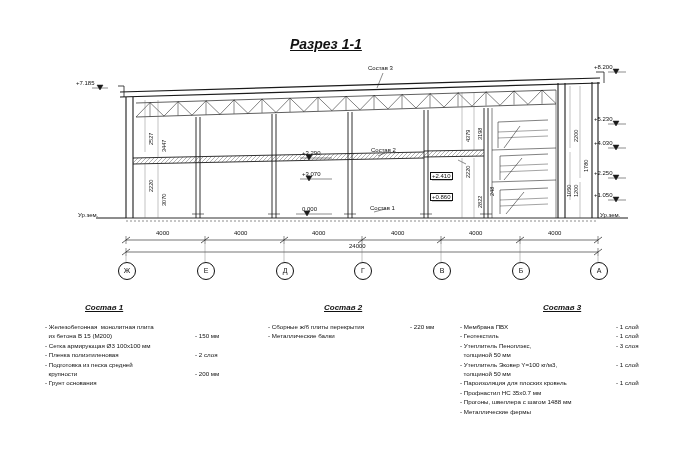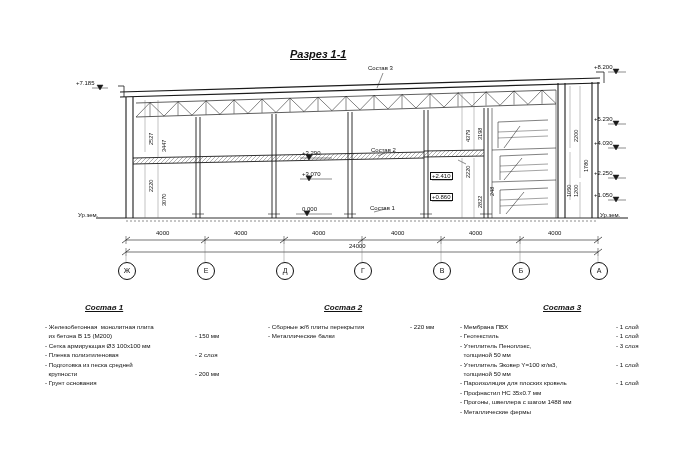--- a/index.html
+++ b/index.html
@@ -8,24 +8,23 @@
     background:#ffffff;
     font-family:"Liberation Sans", sans-serif;
     color:#111;
     position:relative;
     overflow:hidden;
   }
   .sheet{position:absolute;inset:0;}
   #svgroot{position:absolute;left:0;top:0;}
   .txt{position:absolute;font-size:6px;color:#111;white-space:nowrap;line-height:1.15;}
   .title{
-    position:absolute;font-size:11px;font-weight:bold;
+    position:absolute;font-size:14px;font-weight:bold;
     text-decoration:underline;font-style:italic;
     white-space:nowrap;
-    margin-top:12px;
   }
   .legend-title{
     position:absolute;font-size:8px;font-weight:bold;
     text-decoration:underline;font-style:italic;white-space:nowrap;
   }
   .legend{position:absolute;font-size:6.2px;line-height:9.4px;white-space:pre;}
   .vtxt{
     position:absolute;font-size:5.6px;white-space:nowrap;
     transform-origin:0 0;transform:rotate(-90deg);
   }

